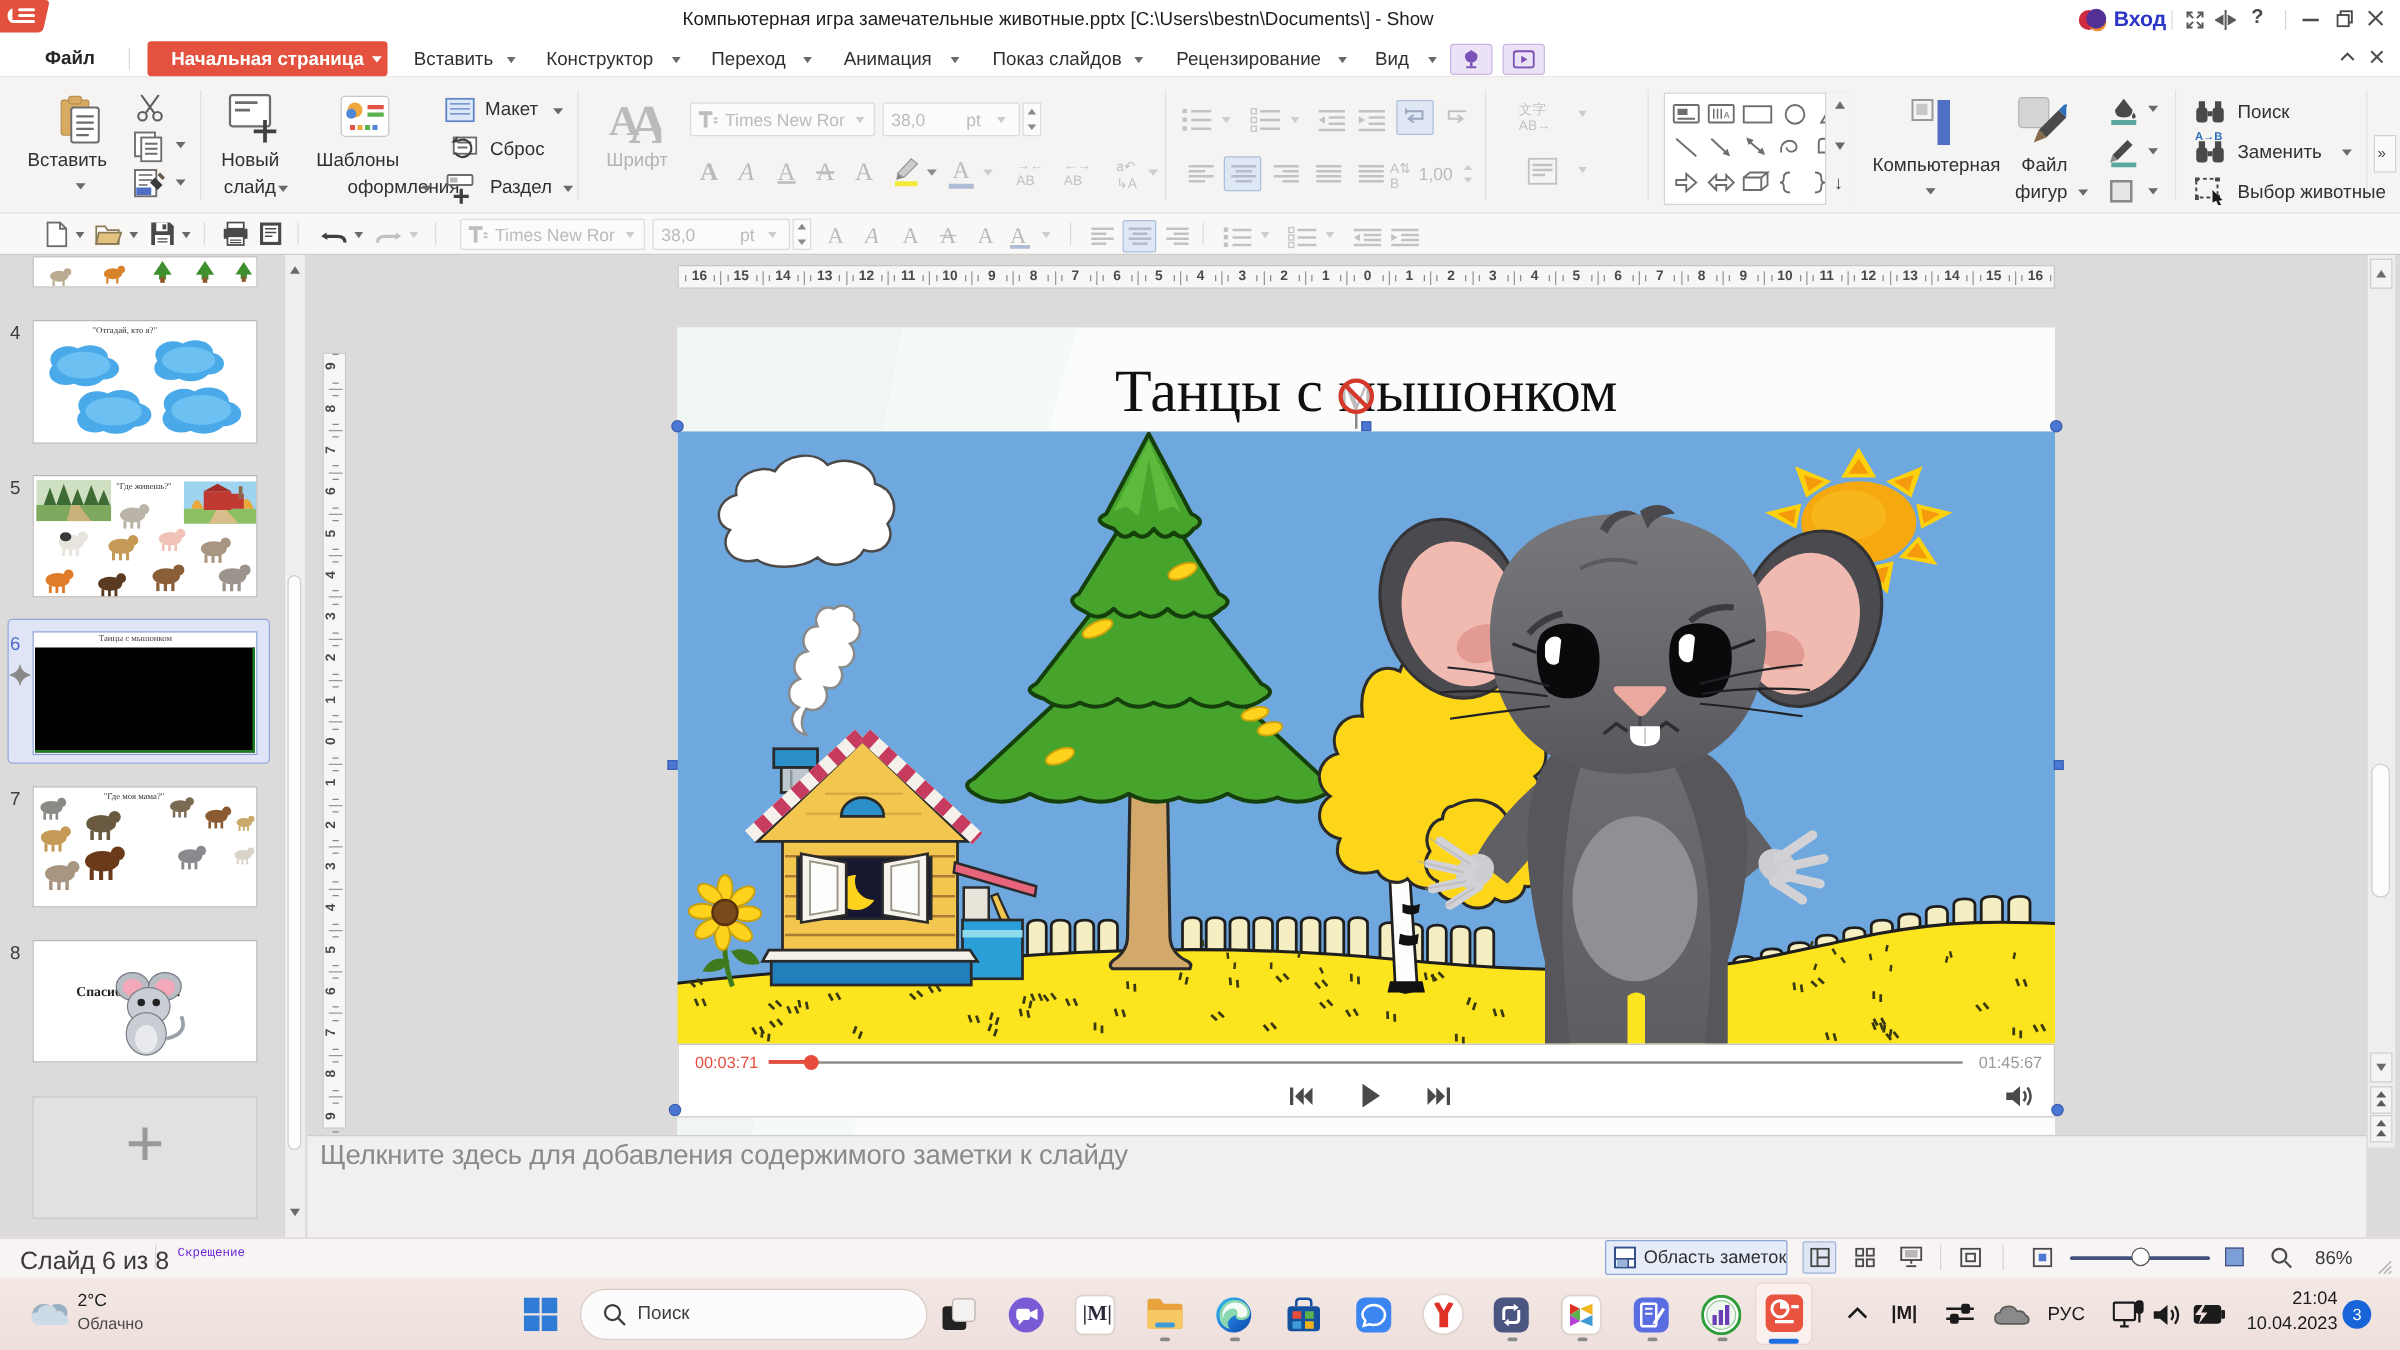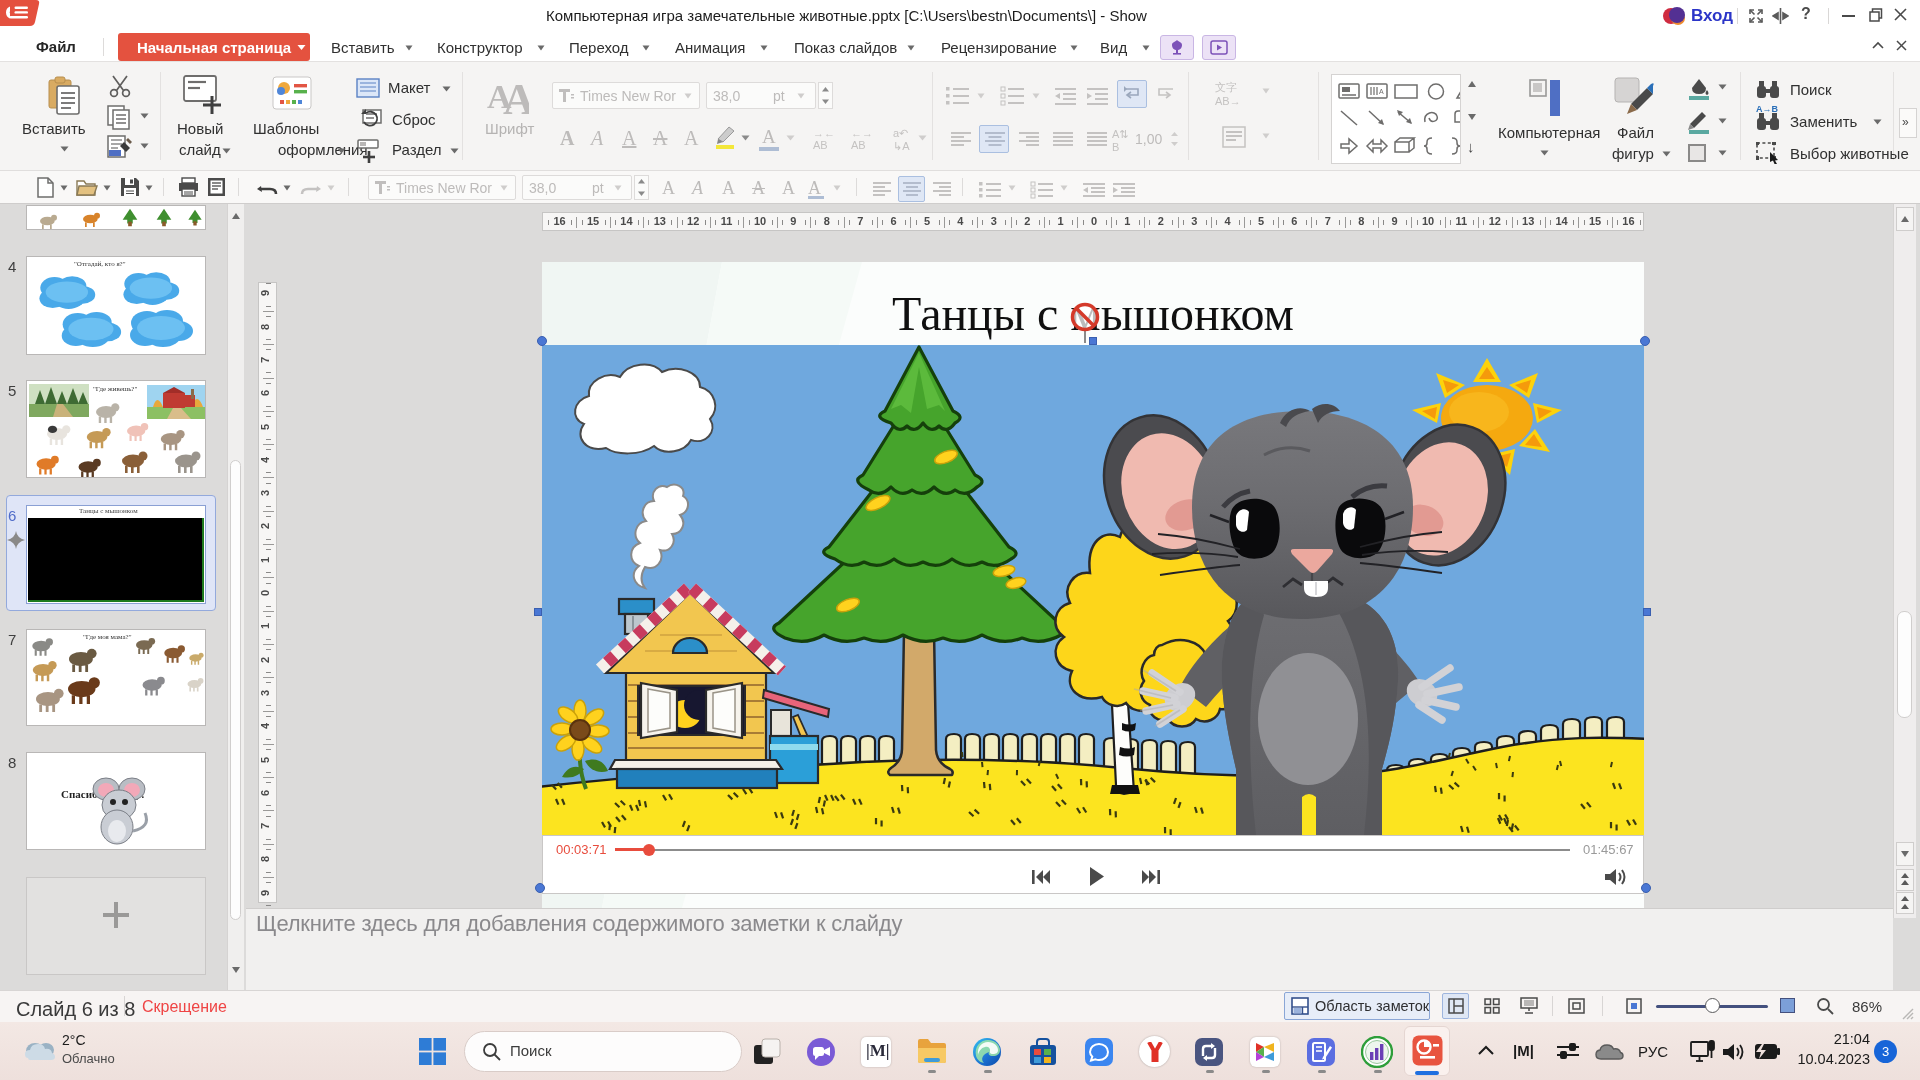--- a/index.html
+++ b/index.html
@@ -1680,21 +1680,21 @@
 <div class="ab" style="left:535px;top:883px;width:10px;height:10px;background:#4a77d4;border-radius:50%;border:1px solid #3a5fb0;"></div>
 <div class="ab" style="left:1641px;top:883px;width:10px;height:10px;background:#4a77d4;border-radius:50%;border:1px solid #3a5fb0;"></div>
 <div class="ab" style="left:1089px;top:337px;width:8px;height:8px;background:#4a77d4;border:1px solid #3a5fb0;"></div>
 <div class="ab" style="left:534px;top:608px;width:8px;height:8px;background:#4a77d4;border:1px solid #3a5fb0;"></div>
 <div class="ab" style="left:1643px;top:608px;width:8px;height:8px;background:#4a77d4;border:1px solid #3a5fb0;"></div>
 <div class="ab" style="left:246px;top:908px;width:1647px;height:82px;background:#f1f0ef;border-top:1px solid #cfcdcc;"></div>
 <div class="tx" style="left:256px;top:911px;font-size:22px;letter-spacing:-0.2px;color:#8a898c;">Щелкните здесь для добавления содержимого заметки к слайду</div>
 <div class="ab" style="left:0;top:990px;width:1920px;height:32px;background:#f7f4f3;border-top:1px solid #d8d5d4;"></div>
 <div class="tx" style="left:16px;top:998px;font-size:20px;color:#3a3a3a;">Слайд 6 из 8</div>
 <div class="ab" style="left:124px;top:996px;width:1px;height:20px;background:#d8d5d4;"></div>
-<div class="tx" style="left:142px;top:998px;font-size:16px;color:#ef4444;">Скрещение</div>
+<div class="tx" style="left:142px;top:998px;font-size:10px;color:#6d28d9;font-family:Liberation Mono, monospace;">Скрещение</div>
 <div class="ab" style="left:1284px;top:992px;width:146px;height:28px;background:#e7edf8;border:1px solid #8aa6d6;border-radius:2px;"></div>
 <svg class="ab" style="left:1291px;top:997px" width="18" height="18" viewBox="0 0 18 18">
     <rect x="1" y="1" width="16" height="16" fill="#fff" stroke="#34508c" stroke-width="1.6"></rect>
     <rect x="2.5" y="11" width="8" height="5.5" fill="#9ab2dc"></rect>
     <line x1="1" y1="10" x2="17" y2="10" stroke="#34508c" stroke-width="1.4"></line>
     <line x1="11.5" y1="10" x2="11.5" y2="17" stroke="#34508c" stroke-width="1.4"></line>
   </svg>
 <div class="tx" style="left:1315px;top:998px;font-size:14.5px;color:#2f2f31;">Область заметок</div>
 <div class="ab" style="left:1442px;top:993px;width:27px;height:26px;background:#dfe7f5;border:1px solid #9eb5de;border-radius:2px;"></div>
 <svg class="ab" style="left:1448px;top:998px" width="16" height="16" viewBox="0 0 16 16" fill="none" stroke="#4a4a4a" stroke-width="1.5">

